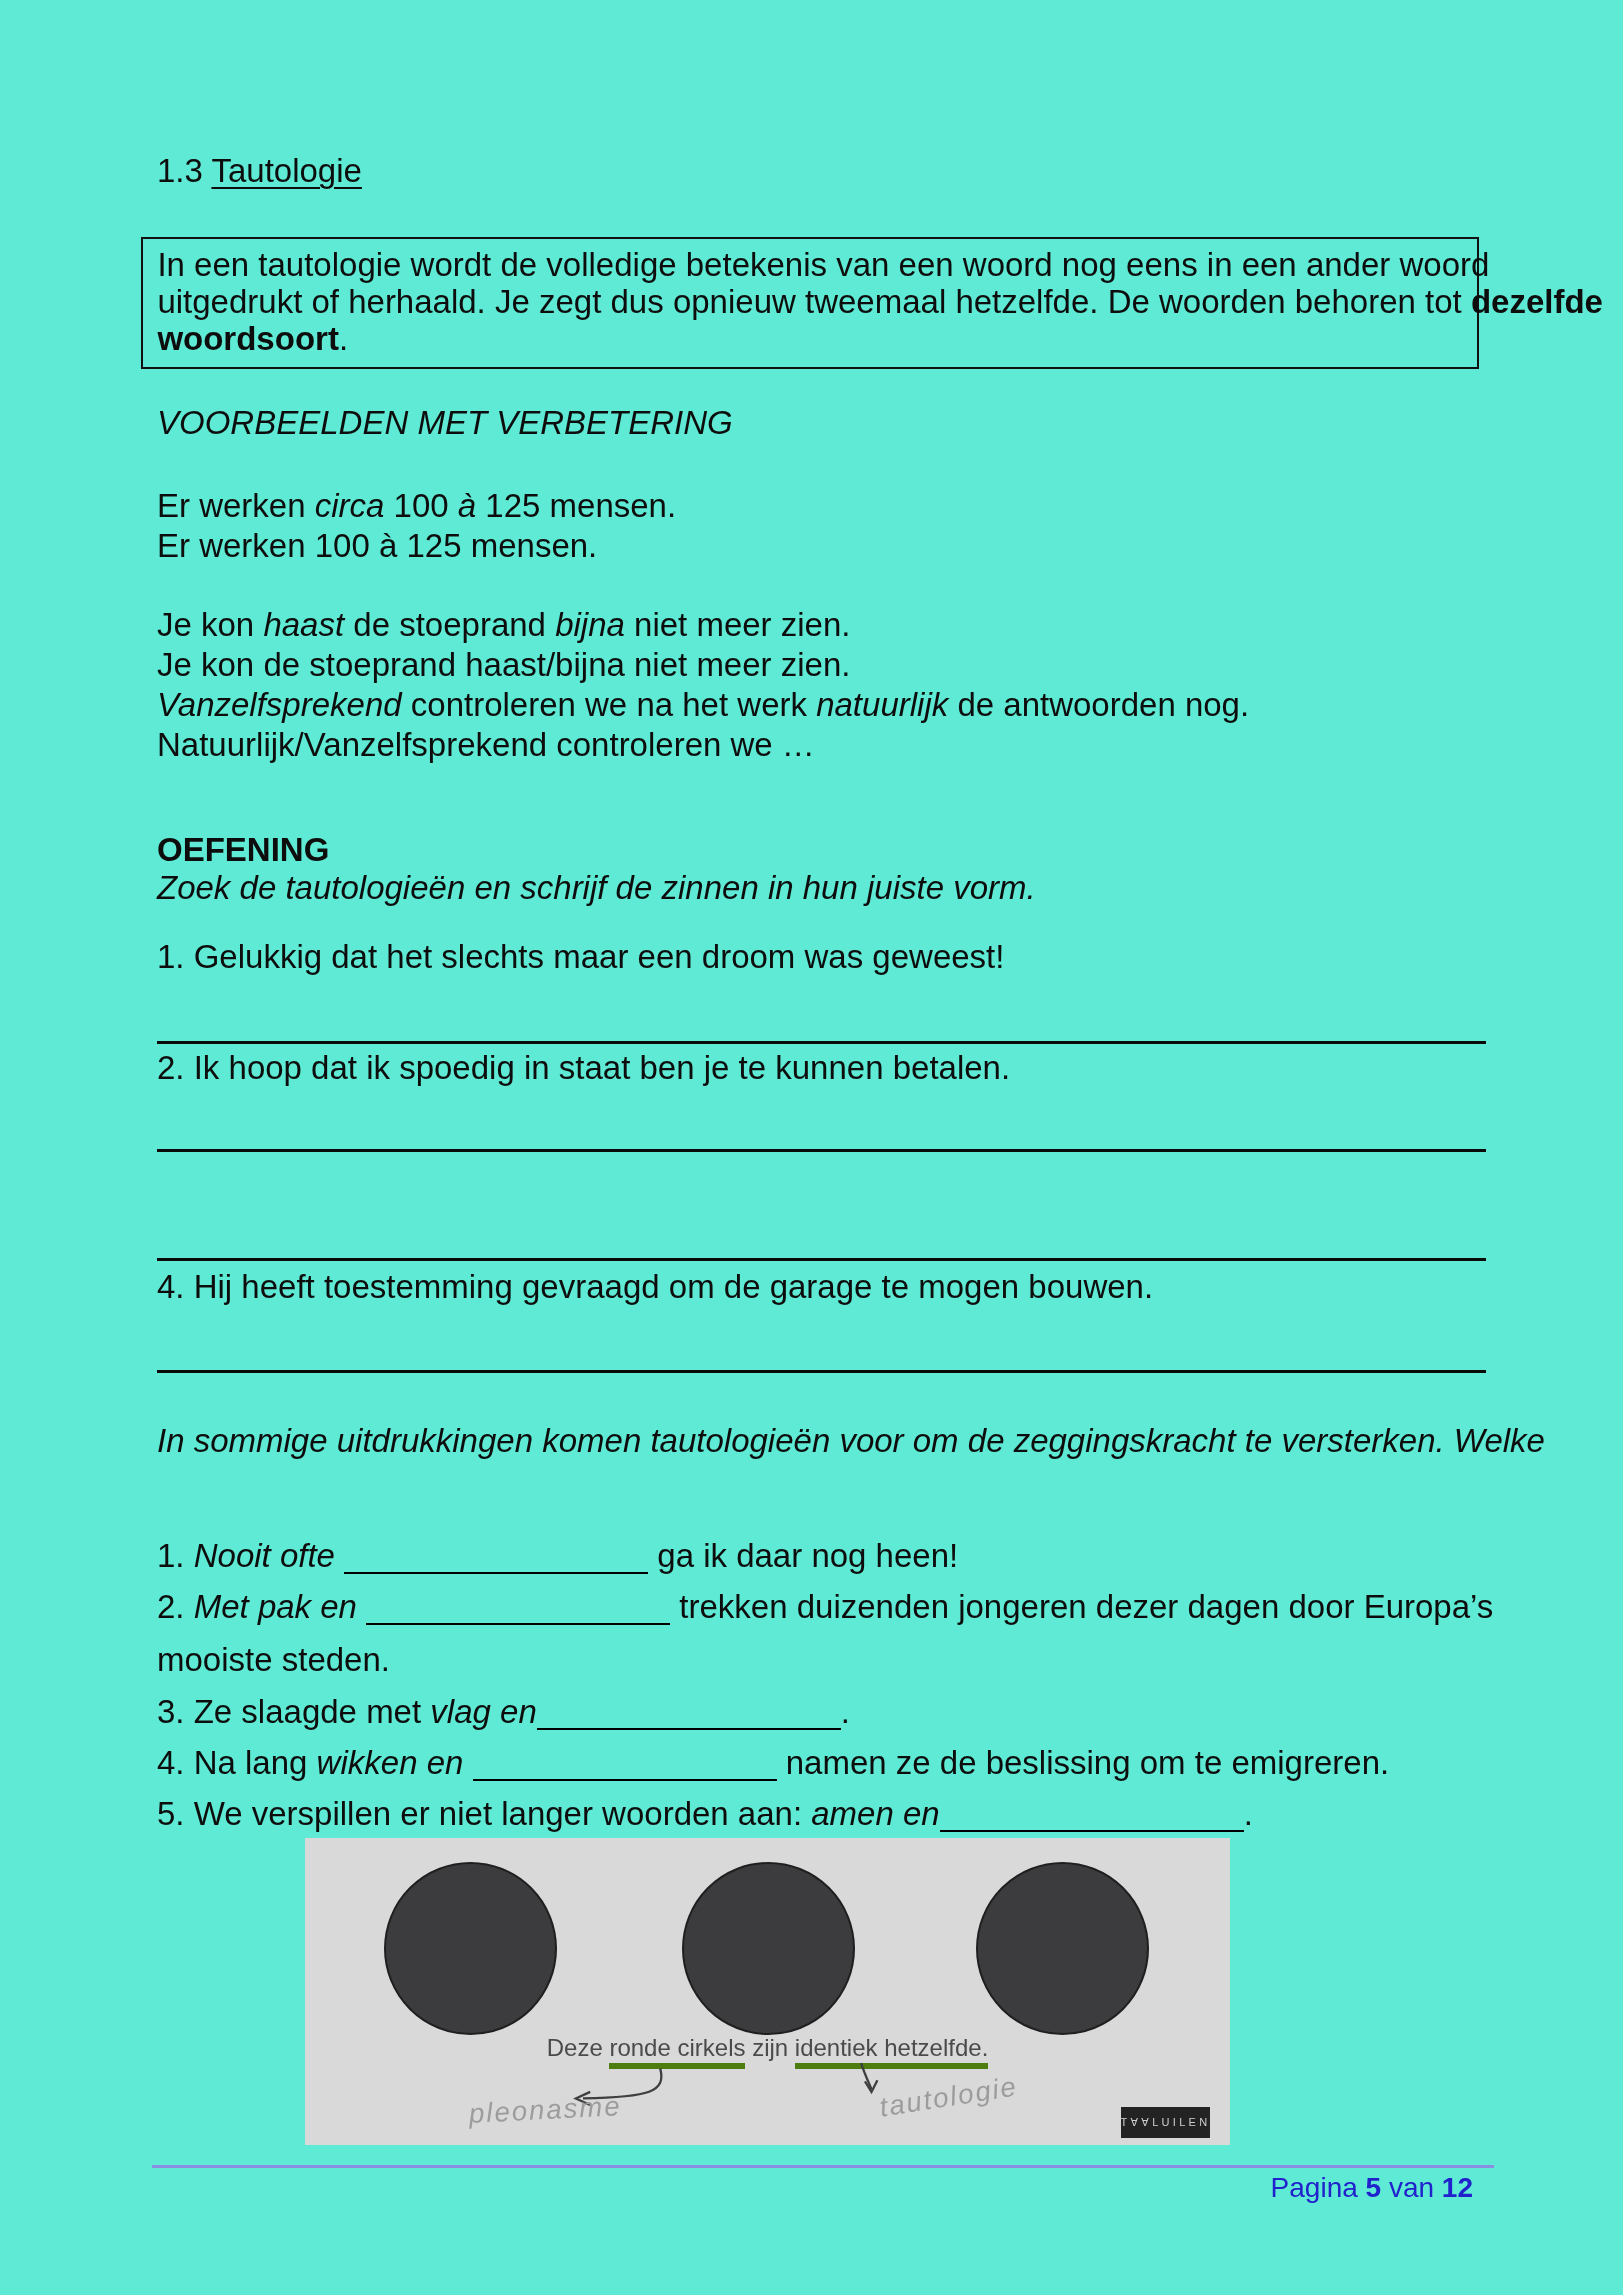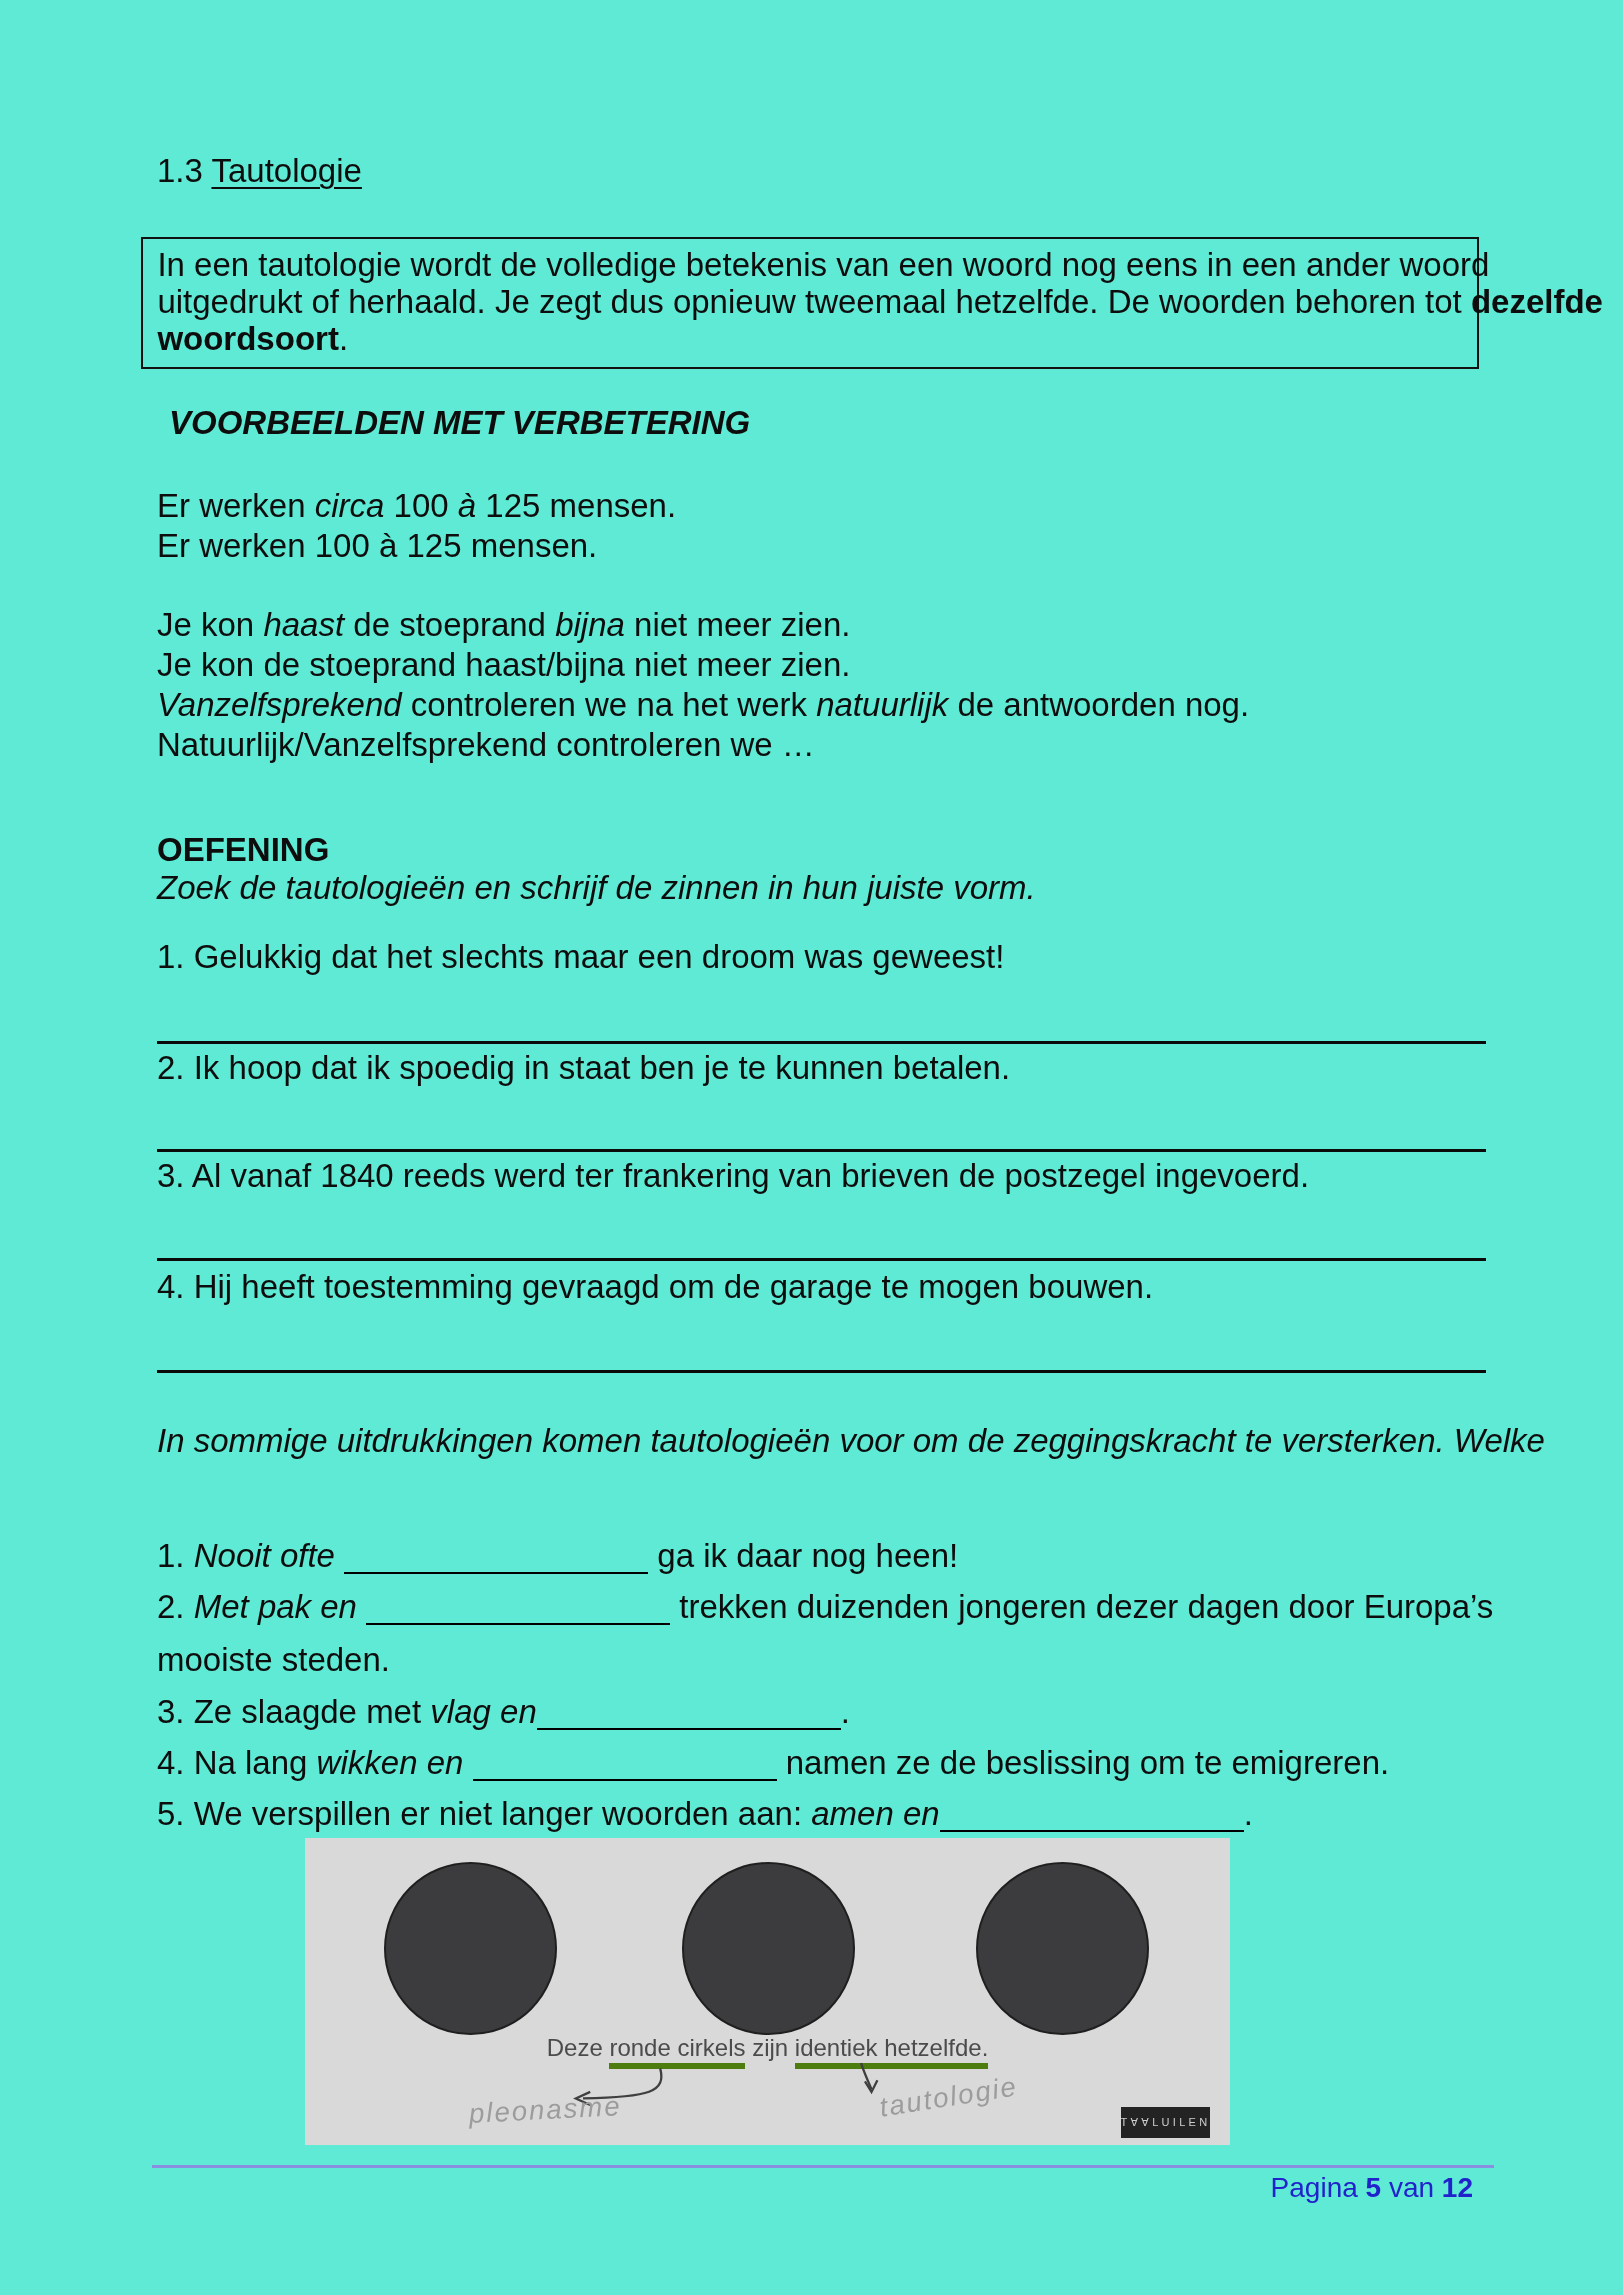--- a/index.html
+++ b/index.html
@@ -29,21 +29,21 @@
     width:1338px;
     border:2px solid #111;
     box-sizing:border-box;
     padding:6.5px 11.8px 10.5px 14.4px;
   }
   .defbox .bline{
     font-size:33px;
     line-height:37px;
     white-space:nowrap;
   }
-  .bi{font-weight:bold;font-style:italic;margin-left:12px;}
+  .bi{font-weight:normal;font-style:italic;}
   .b{font-weight:bold;}
   .i{font-style:italic;}
   .sg-i{font-style:italic;}
   .sg-b{font-weight:bold;}
   .sg-u{border-bottom:6px solid #4d7c0f;padding-bottom:2px;}
   .blank{
     display:inline-block;
     width:304px;
     height:0;
     border-bottom:2.6px solid #000;
@@ -150,21 +150,20 @@
 
   <div class="tline b" style="top:831px;">OEFENING</div>
   <div class="tline i" style="top:869px;">Zoek de tautologieën en schrijf de zinnen in hun juiste vorm.</div>
 
   <div class="tline" style="top:938px;">1. Gelukkig dat het slechts maar een droom was geweest!</div>
   <div class="rule" style="top:1041px;"></div>
 
   <div class="tline" style="top:1049px;">2. Ik hoop dat ik spoedig in staat ben je te kunnen betalen.</div>
   <div class="rule" style="top:1149px;"></div>
 
-  <div class="tline" style="top:1157px;">3. Al vanaf 1840 reeds werd ter frankering van brieven de postzegel ingevoerd.</div>
   <div class="rule" style="top:1258px;"></div>
 
   <div class="tline" style="top:1268px;">4. Hij heeft toestemming gevraagd om de garage te mogen bouwen.</div>
   <div class="rule" style="top:1370px;"></div>
 
   <div class="tline i" style="top:1422px;">In sommige uitdrukkingen komen tautologieën voor om de zeggingskracht te versterken. Welke</div>
 
   <div class="tline" style="top:1537px;"><span>1. </span><span class="sg-i">Nooit ofte</span><span> </span><span class="blank" style="width: 304px;"></span><span> ga ik daar nog heen!</span></div>
   <div class="tline" style="top:1588px;"><span>2. </span><span class="sg-i">Met pak en</span><span> </span><span class="blank" style="width: 304px;"></span><span> trekken duizenden jongeren dezer dagen door Europa’s</span></div>
   <div class="tline" style="top:1641px;"><span>mooiste steden.</span></div>

